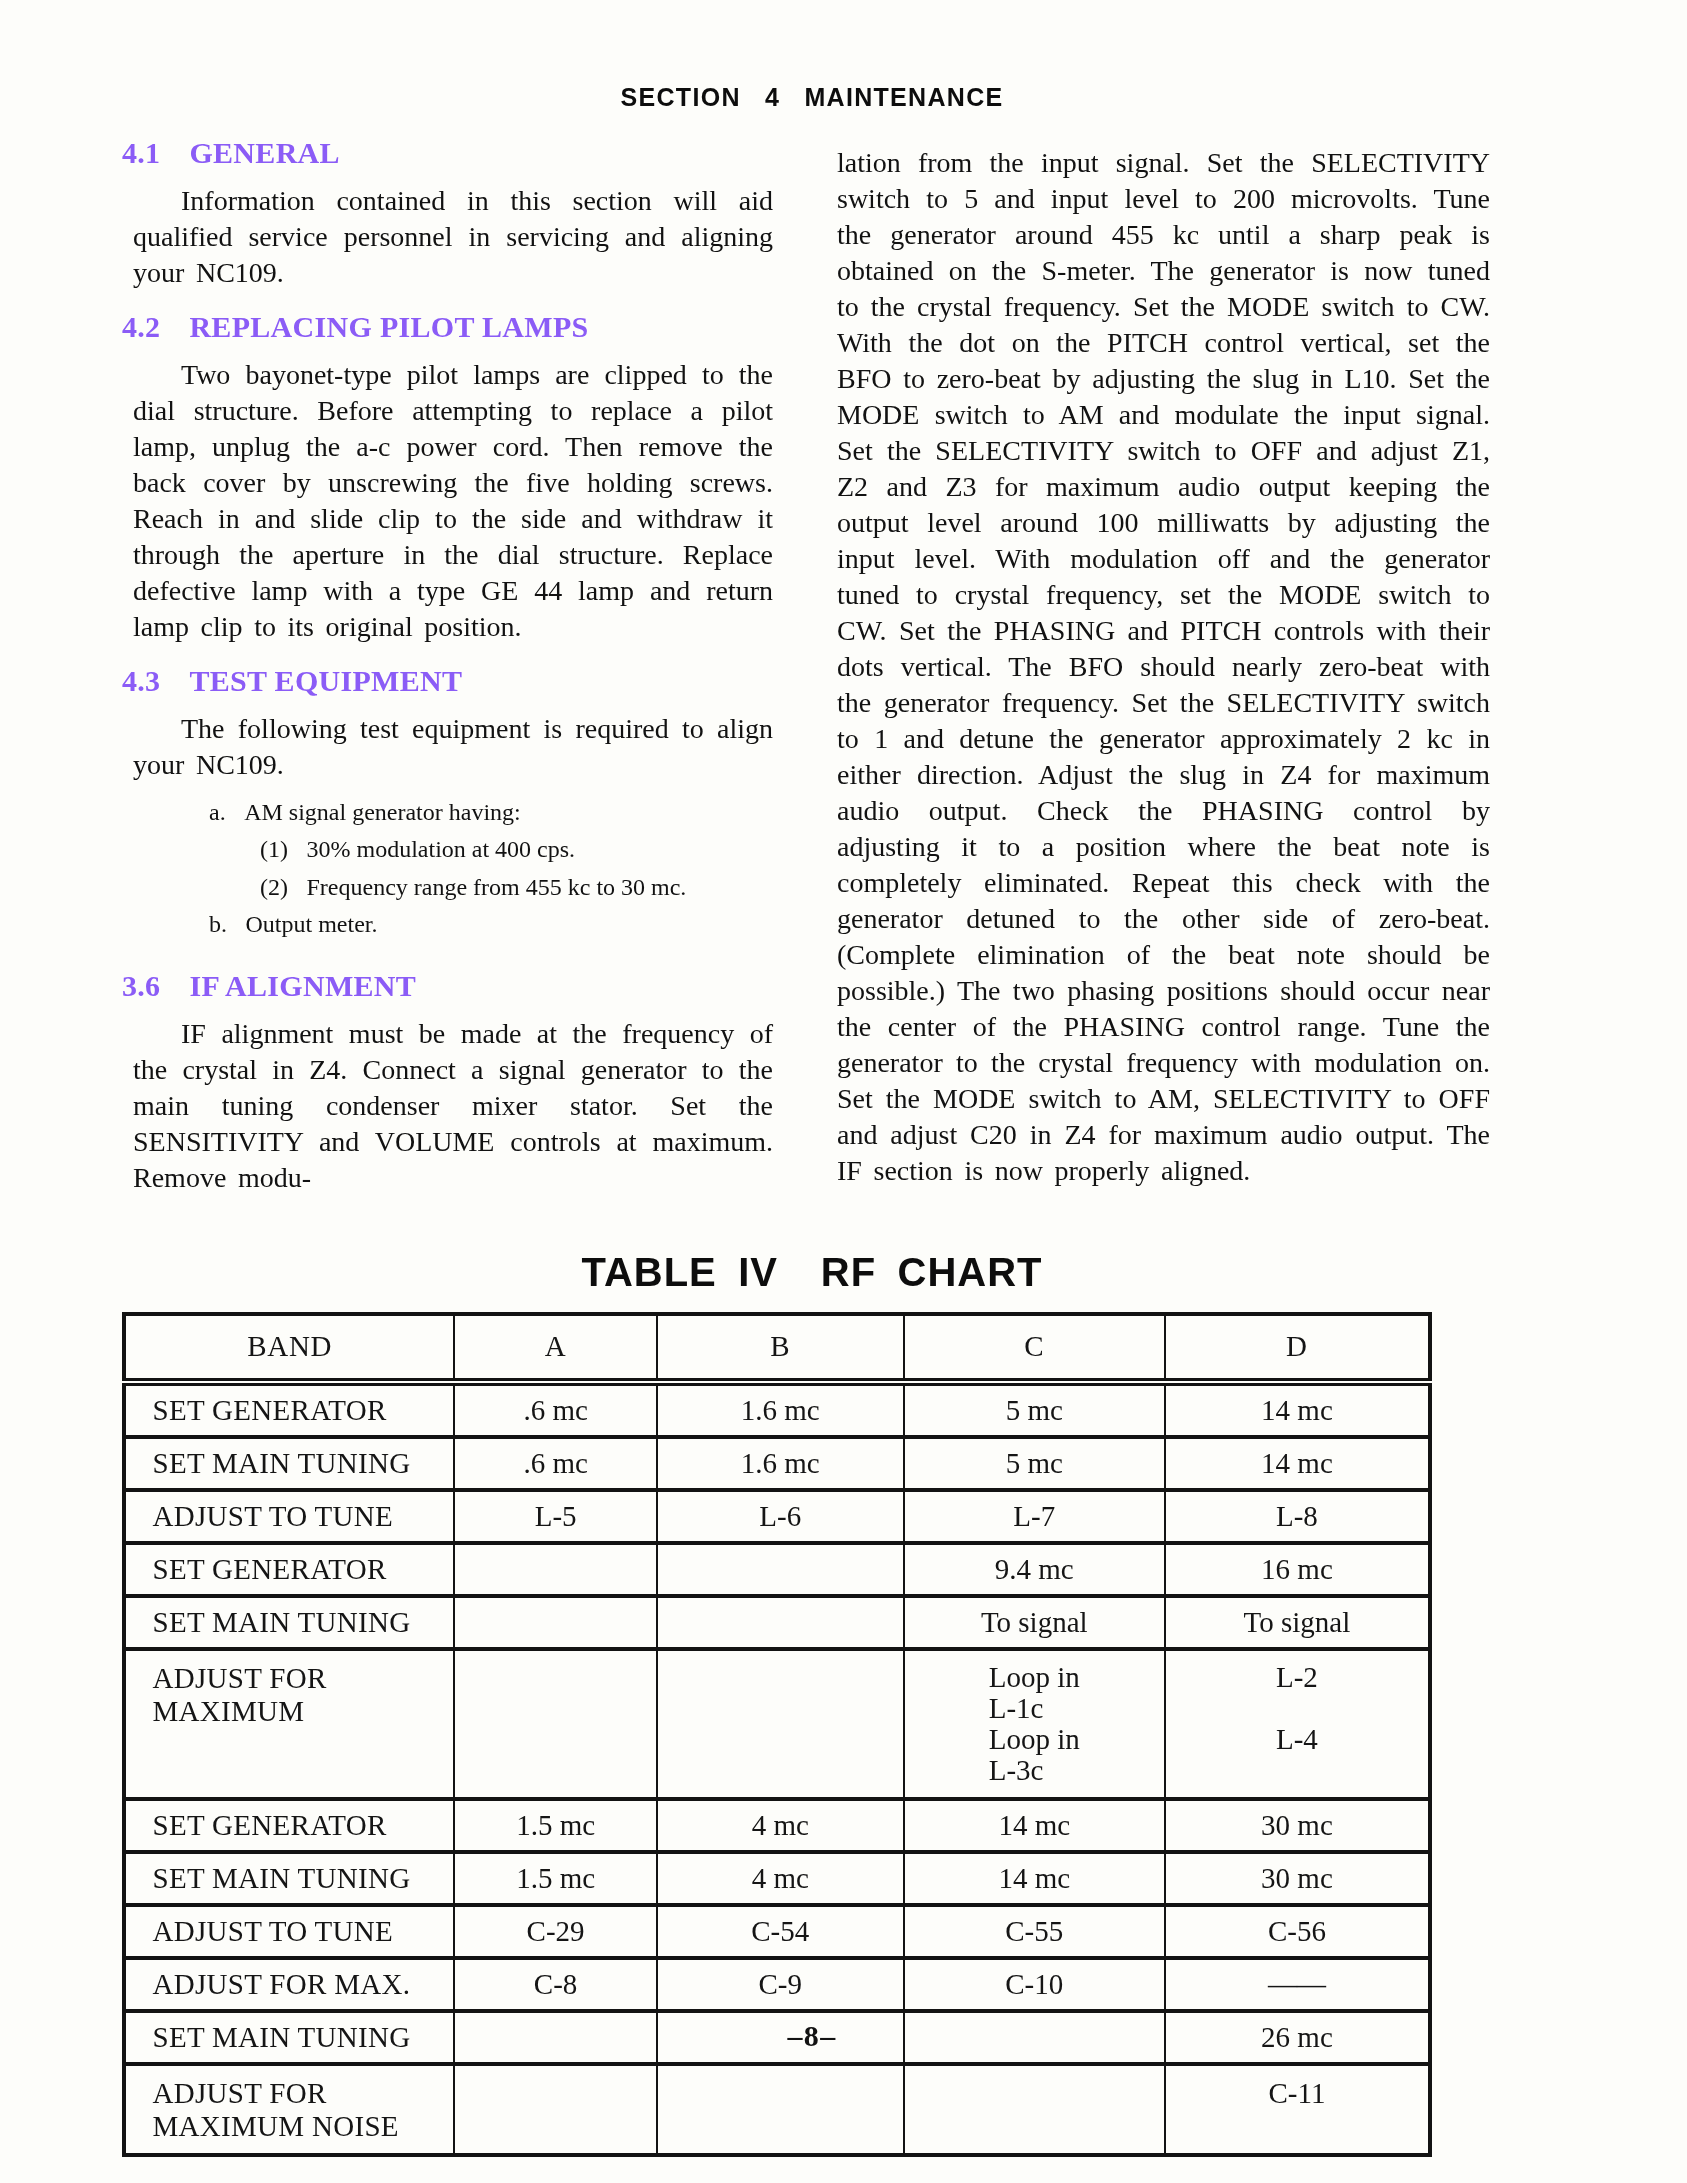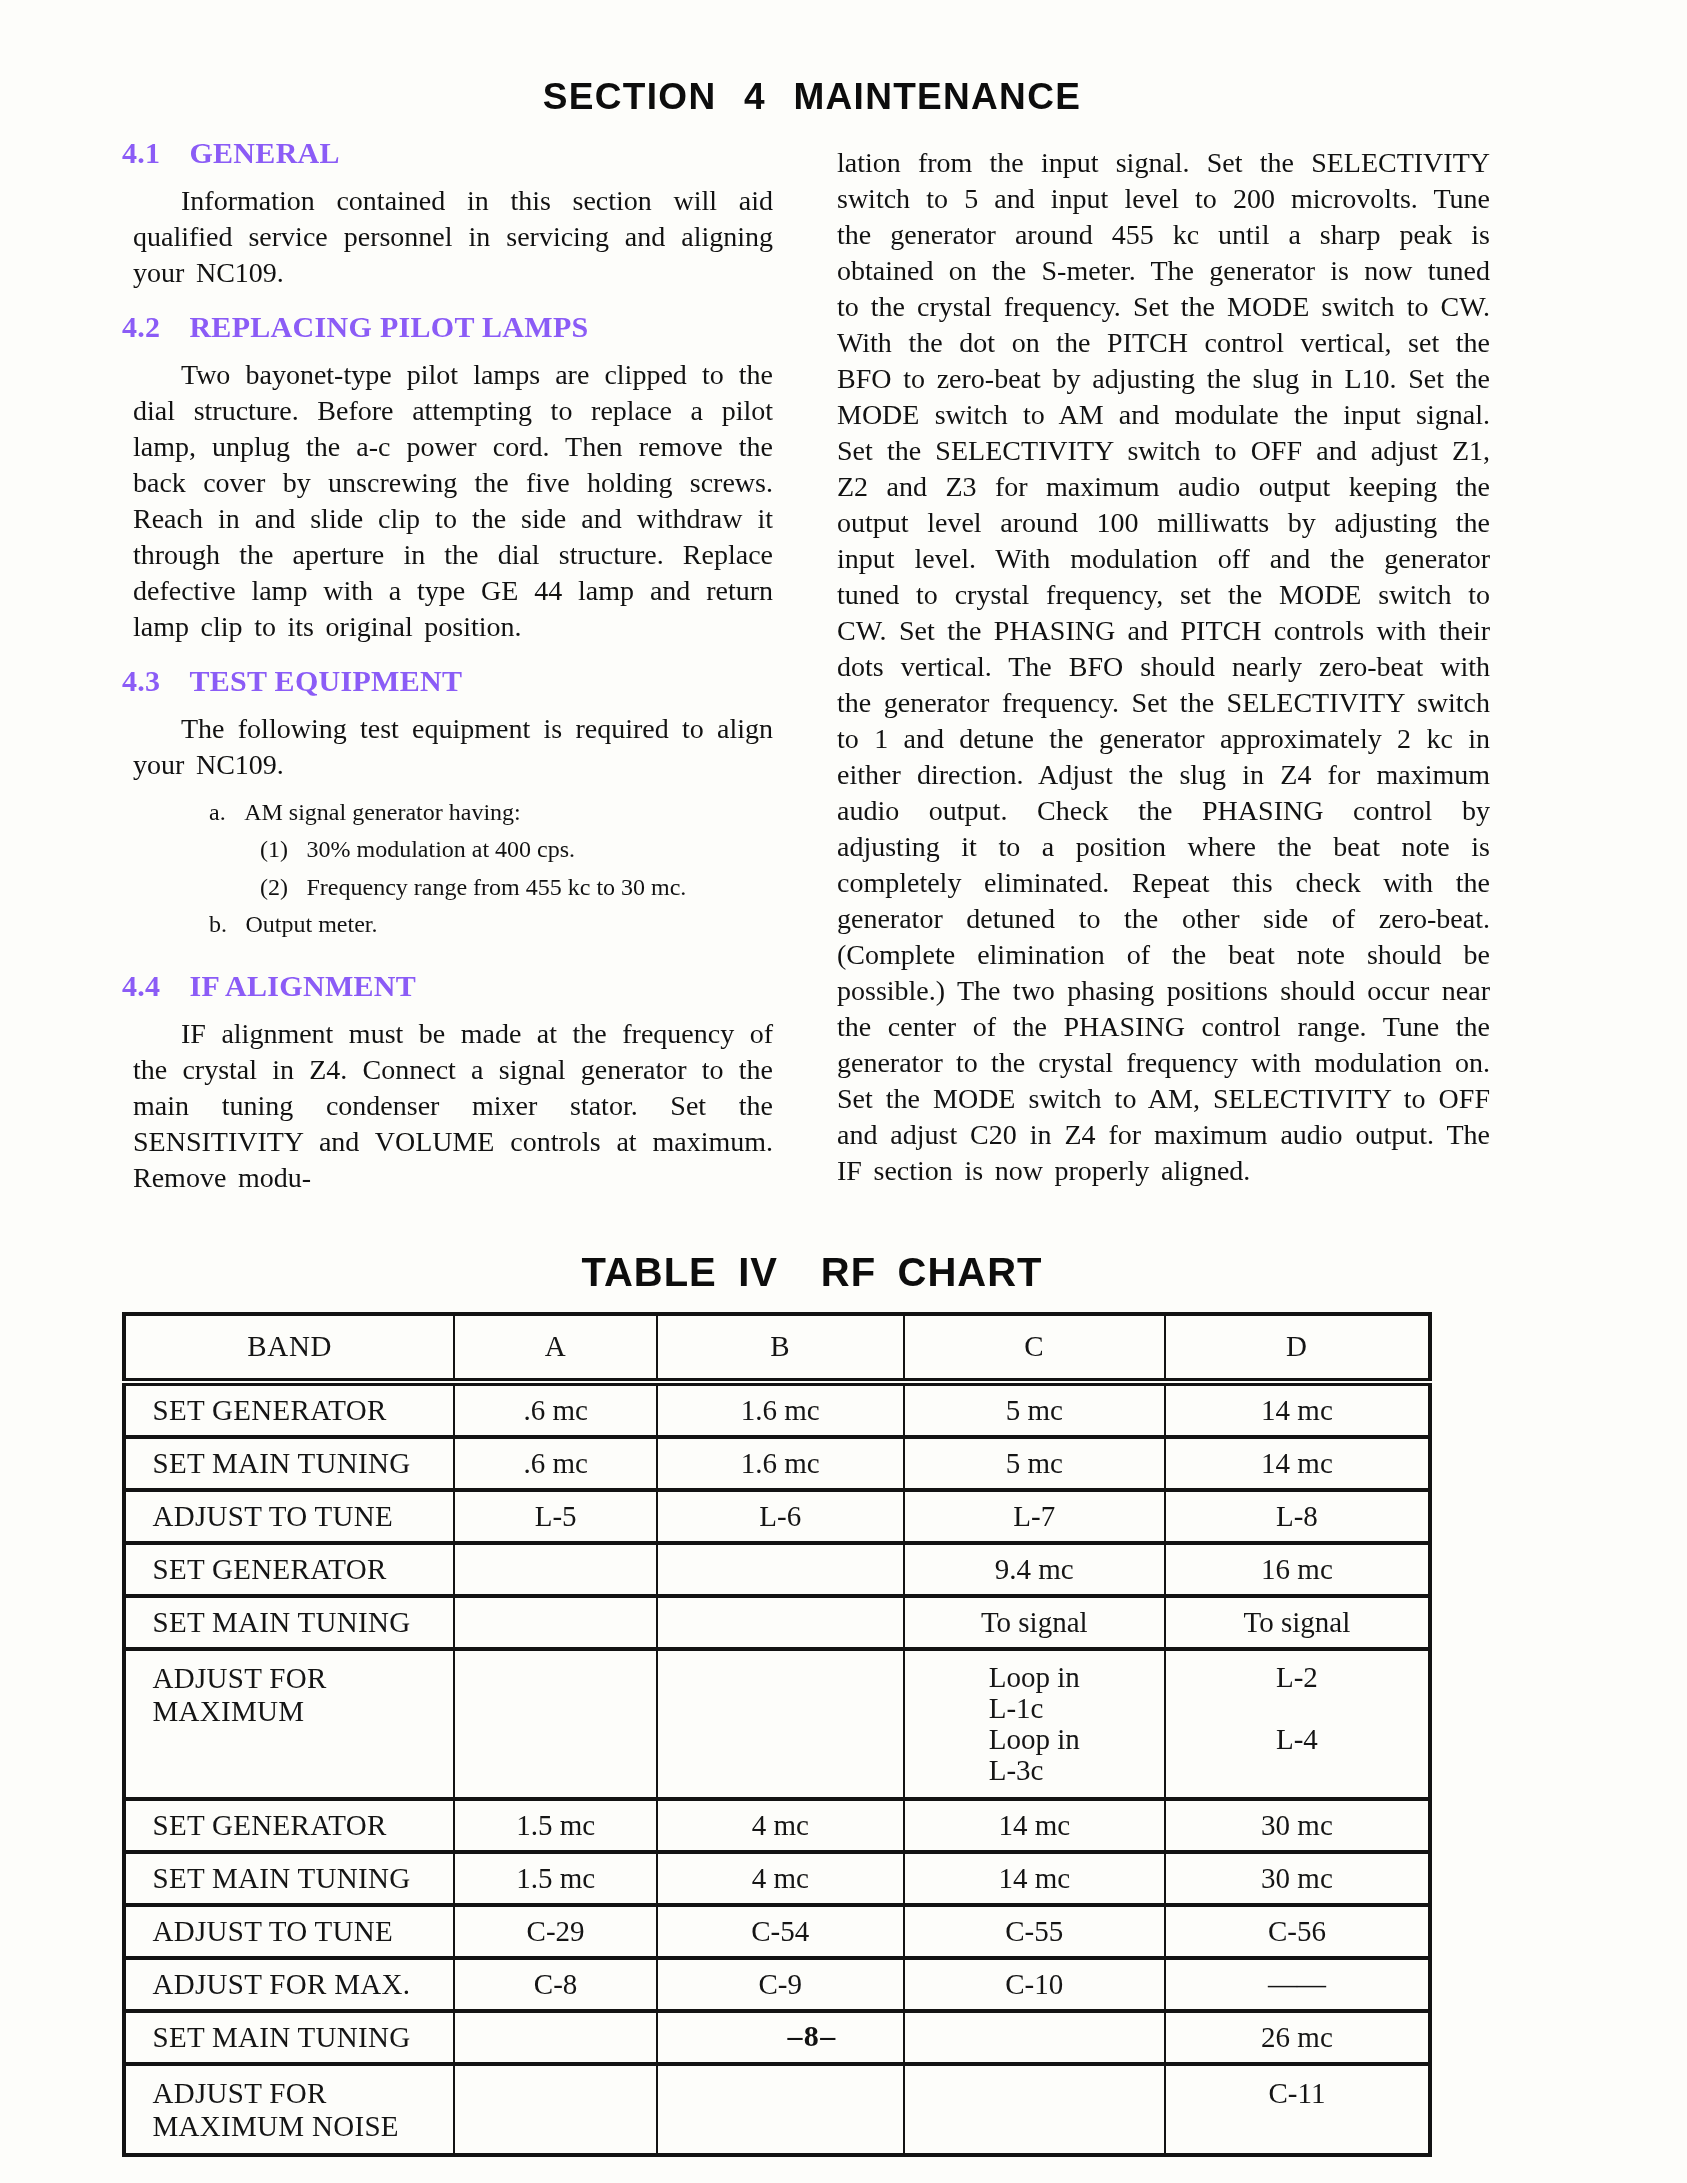--- a/index.html
+++ b/index.html
@@ -14,21 +14,21 @@
     width: 1687px; height: 2183px;
     padding: 0 185px 0 122px;
     box-sizing: border-box;
     overflow: hidden;
   }
   .title {
     padding-top: 77px;
     text-align: center;
     font-family: "Liberation Sans", sans-serif;
     font-weight: bold;
-    font-size: 37px;
+    font-size: 25px;
     line-height: 40px;
     letter-spacing: 1.3px;
     word-spacing: 16px;
     color: #0d0d0d;
   }
   .columns {
     display: flex;
     margin-top: 17px;
     gap: 42px;
   }
@@ -162,21 +162,21 @@
             <span class="lilabel">(2)</span><span>Frequency range from 455 kc to 30 mc.</span>
           </div>
           <div class="li lvl1">
             <span class="lilabel">b.</span><span>Output meter.</span>
           </div>
         </div>
       </div>
 
       <div class="sec" style="margin-top:25px;">
         <div class="h">
-          <span class="hnum">4.4</span><span class="htxt">IF ALIGNMENT</span>
+          <span class="hnum">3.6</span><span class="htxt">IF ALIGNMENT</span>
         </div>
         <p class="para">IF alignment must be made at the frequency of the crystal in Z4. Connect a signal generator to the main tuning condenser mixer stator. Set the SENSITIVITY and VOLUME controls at maximum. Remove modu-</p>
       </div>
 
     </div>
 
     <div class="col-right">
       <p class="para noindent">lation from the input signal. Set the SELECTIVITY switch to 5 and input level to 200 microvolts. Tune the generator around 455 kc until a sharp peak is obtained on the S-meter. The generator is now tuned to the crystal frequency. Set the MODE switch to CW. With the dot on the PITCH control vertical, set the BFO to zero-beat by adjusting the slug in L10. Set the MODE switch to AM and modulate the input signal. Set the SELECTIVITY switch to OFF and adjust Z1, Z2 and Z3 for maximum audio output keeping the output level around 100 milliwatts by adjusting the input level. With modulation off and the generator tuned to crystal frequency, set the MODE switch to CW. Set the PHASING and PITCH controls with their dots vertical. The BFO should nearly zero-beat with the generator frequency. Set the SELECTIVITY switch to 1 and detune the generator approximately 2 kc in either direction. Adjust the slug in Z4 for maximum audio output. Check the PHASING control by adjusting it to a position where the beat note is completely eliminated. Repeat this check with the generator detuned to the other side of zero-beat. (Complete elimination of the beat note should be possible.) The two phasing positions should occur near the center of the PHASING control range. Tune the generator to the crystal frequency with modulation on. Set the MODE switch to AM, SELECTIVITY to OFF and adjust C20 in Z4 for maximum audio output. The IF section is now properly aligned.</p>
     </div>
 

